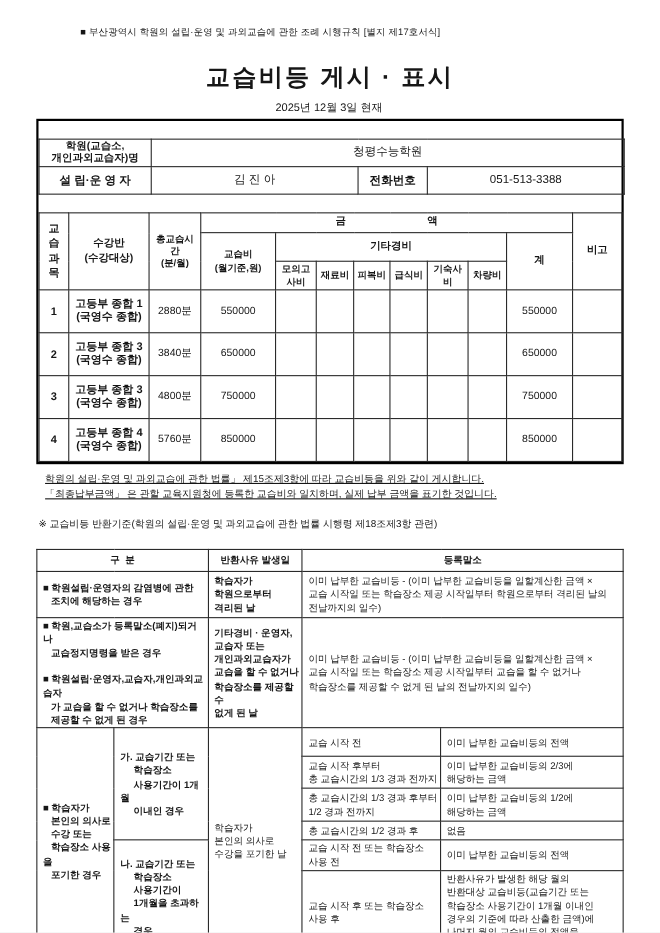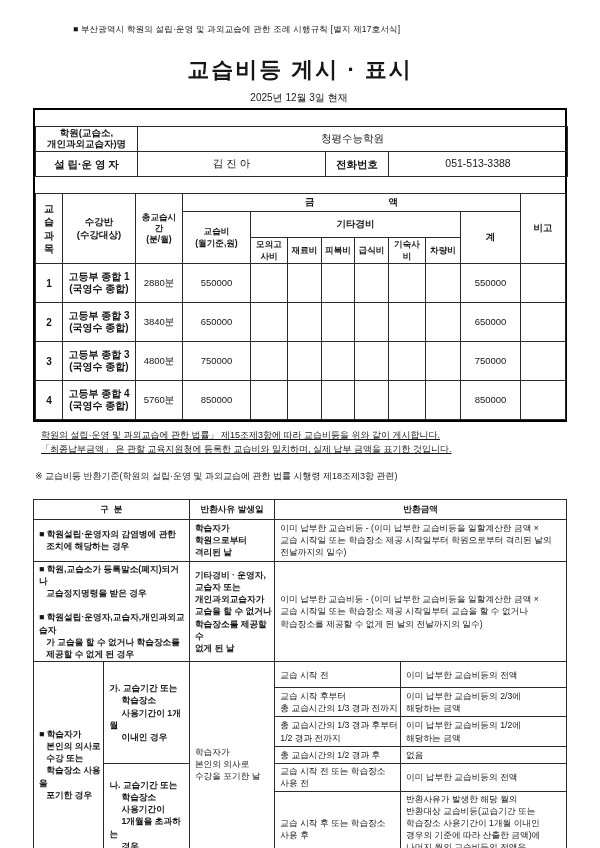--- a/index.html
+++ b/index.html
@@ -191,21 +191,21 @@
         <col style="width:70px">
         <col style="width:85px">
         <col style="width:85px">
         <col style="width:125px">
         <col style="width:165px">
       </colgroup>
     <tbody>
         <tr style="height:20px">
       <td colspan="2" class="hd prex">구  분</td>
       <td class="hd">반환사유 발생일</td>
-      <td colspan="2" class="hd">반환금액</td>
+      <td colspan="2" class="hd">등록말소</td>
     </tr>
     <tr style="height:42px">
       <td colspan="2" class="left pre b">■ 학원설립·운영자의 감염병에 관한
    조치에 해당하는 경우</td>
       <td class="left pre b">학습자가
 학원으로부터
 격리된 날</td>
       <td colspan="2" class="left pre">이미 납부한 교습비등 - (이미 납부한 교습비등을 일할계산한 금액 ×
 교습 시작일 또는 학습장소 제공 시작일부터 학원으로부터 격리된 날의
 전날까지의 일수)</td>

